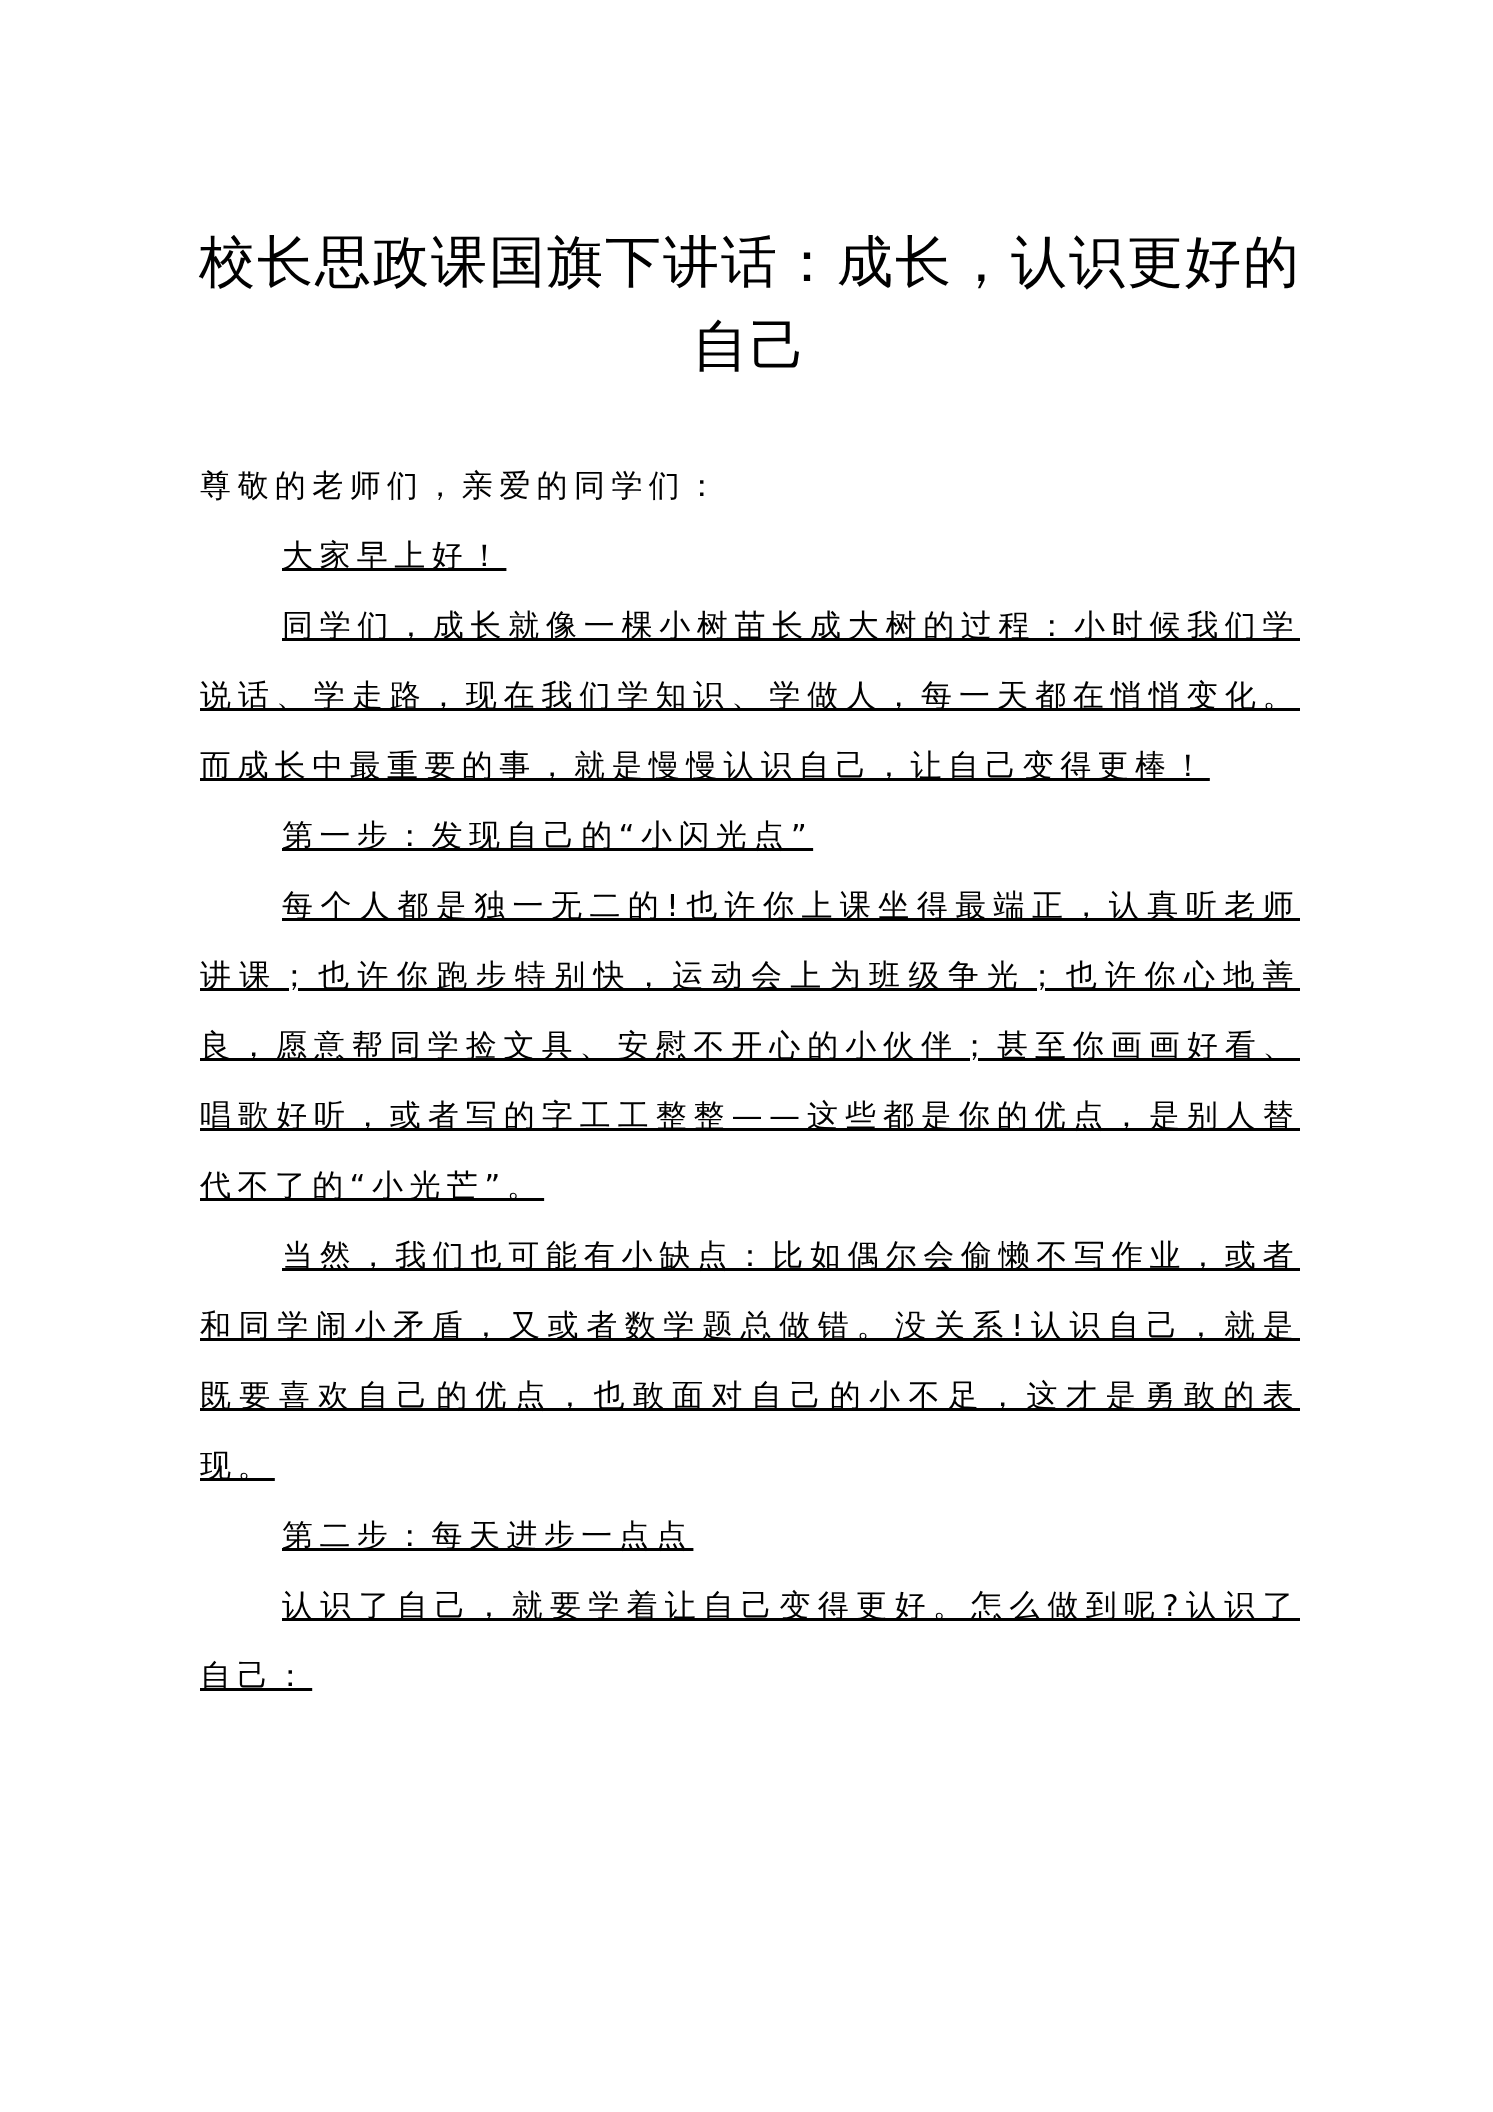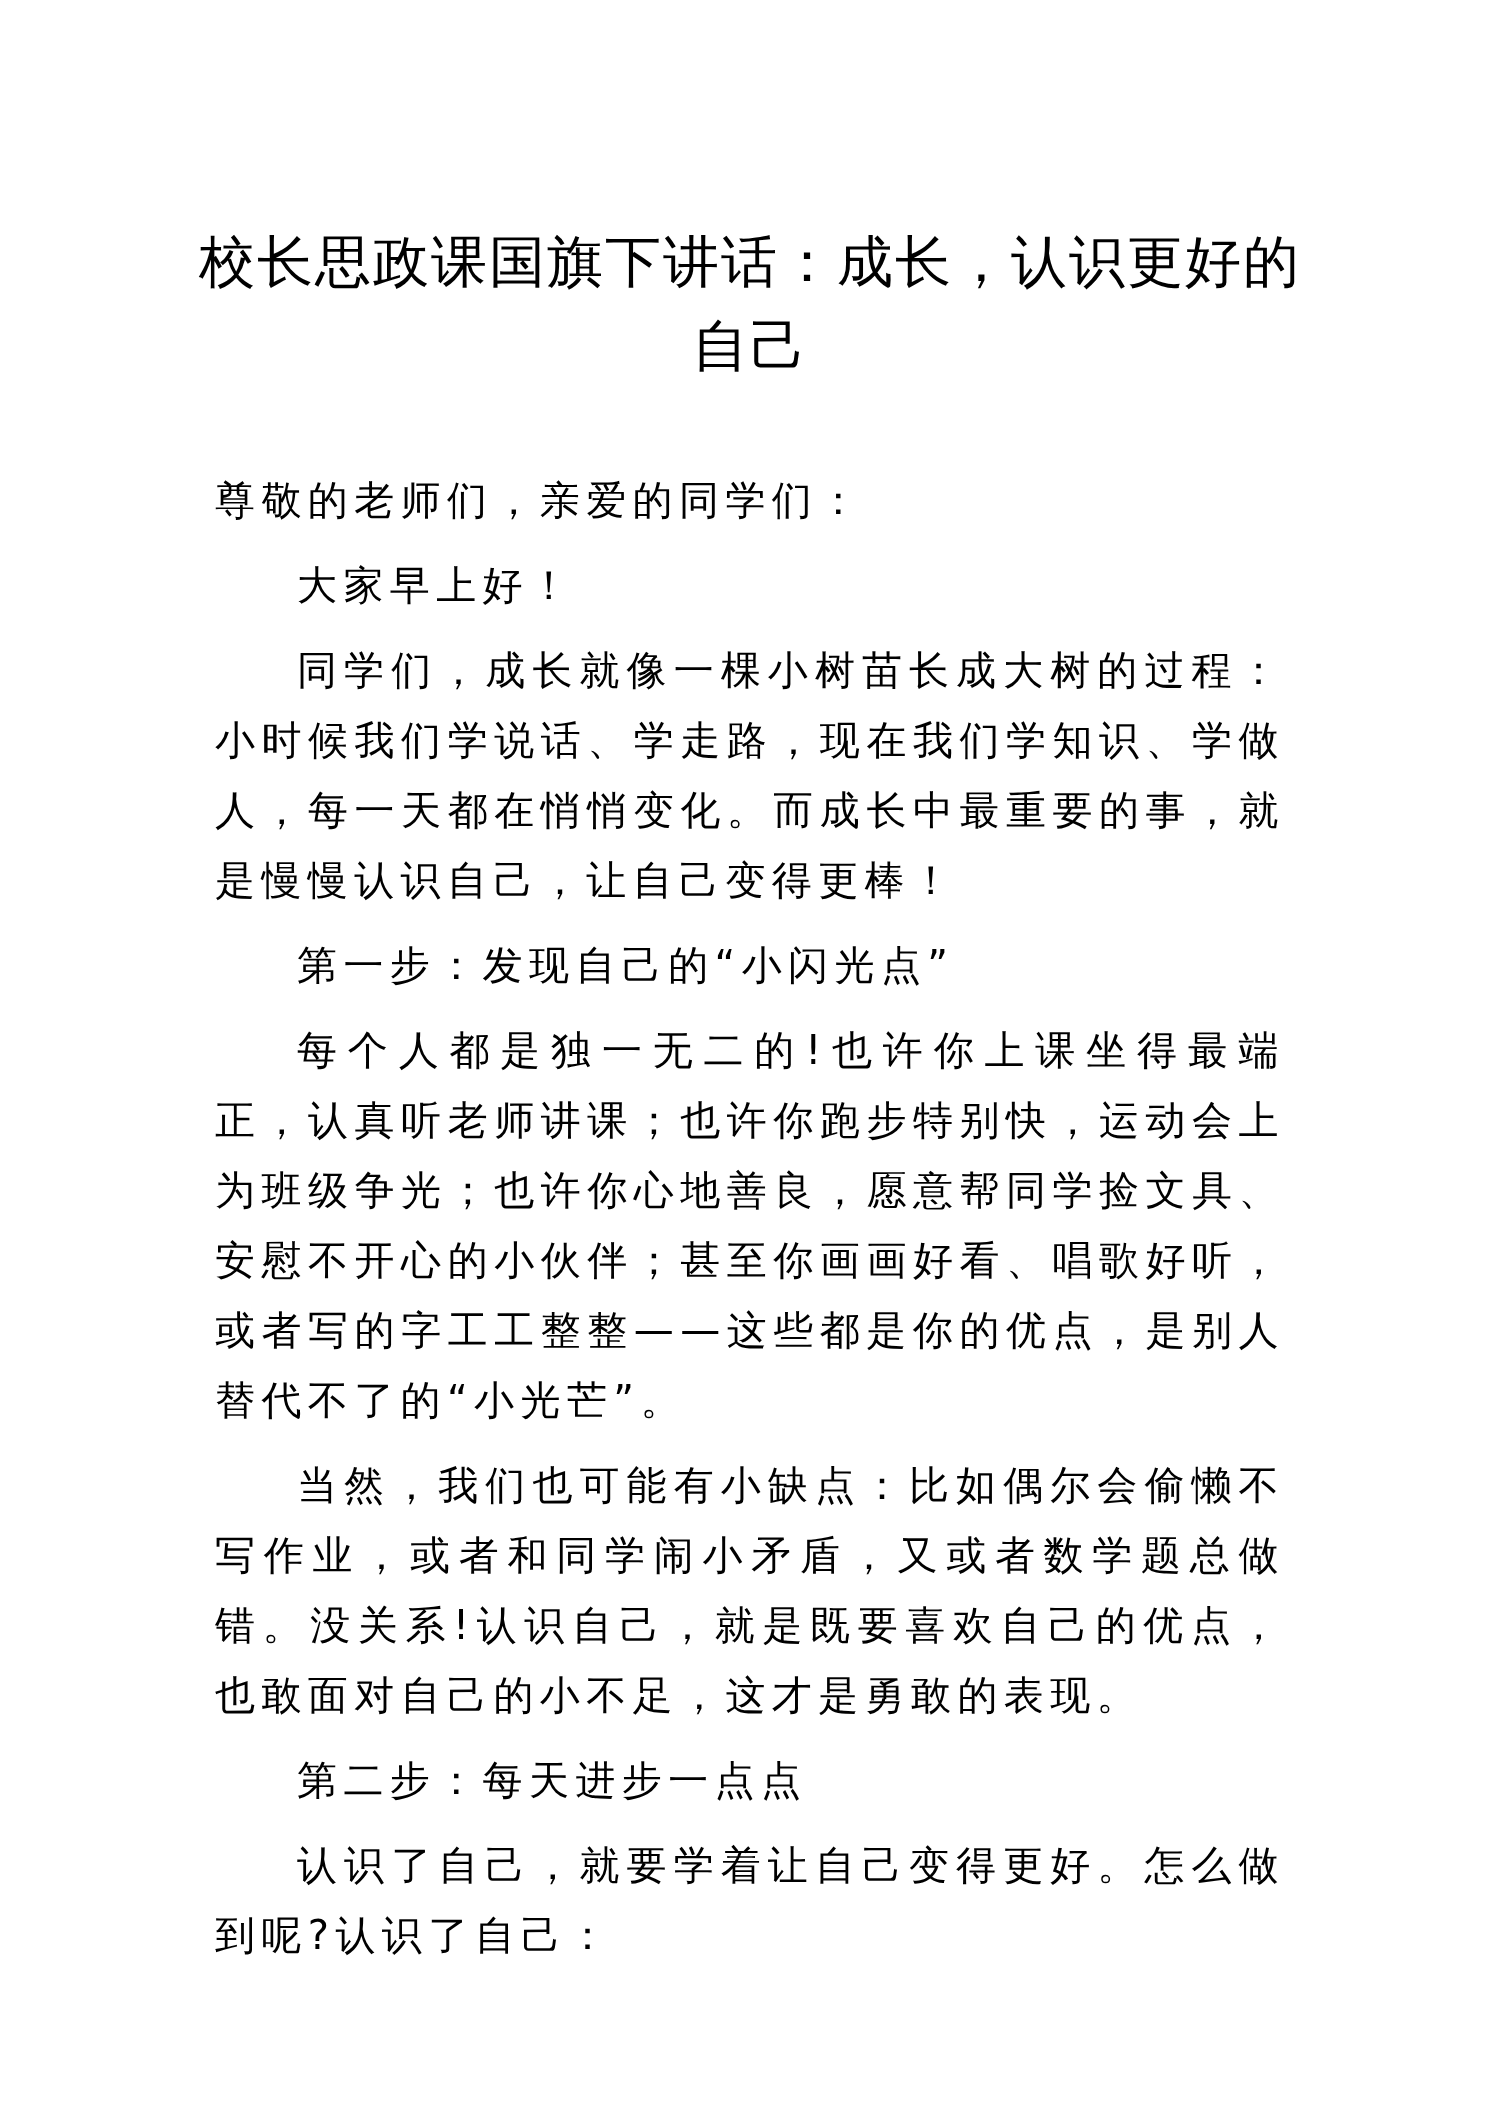--- a/index.html
+++ b/index.html
@@ -30,28 +30,28 @@
       letter-spacing: 2px;
       margin: 0;
     }
     .body-text {
       position: absolute;
       left: 200px;
       top: 450px;
       width: 1100px;
     }
     .p {
-      font-size: 40px;
+      font-size: 31px;
       line-height: 70px;
       letter-spacing: 6.4px;
-      margin: 15px;
+      margin: 0;
       text-align: justify;
       text-align-last: left;
     }
-    .p.indent { text-indent: 82px; }
+    .p.indent { text-indent: 82px; text-decoration: underline; }
     .p.greeting { text-indent: 0; }
   </style>
 </head>
 <body>
 
 <div class="page">
   <h1 class="title">校长思政课国旗下讲话：成长，认识更好的自己</h1>
 
   <div class="body-text">
     <p class="p greeting">尊敬的老师们，亲爱的同学们：</p>

